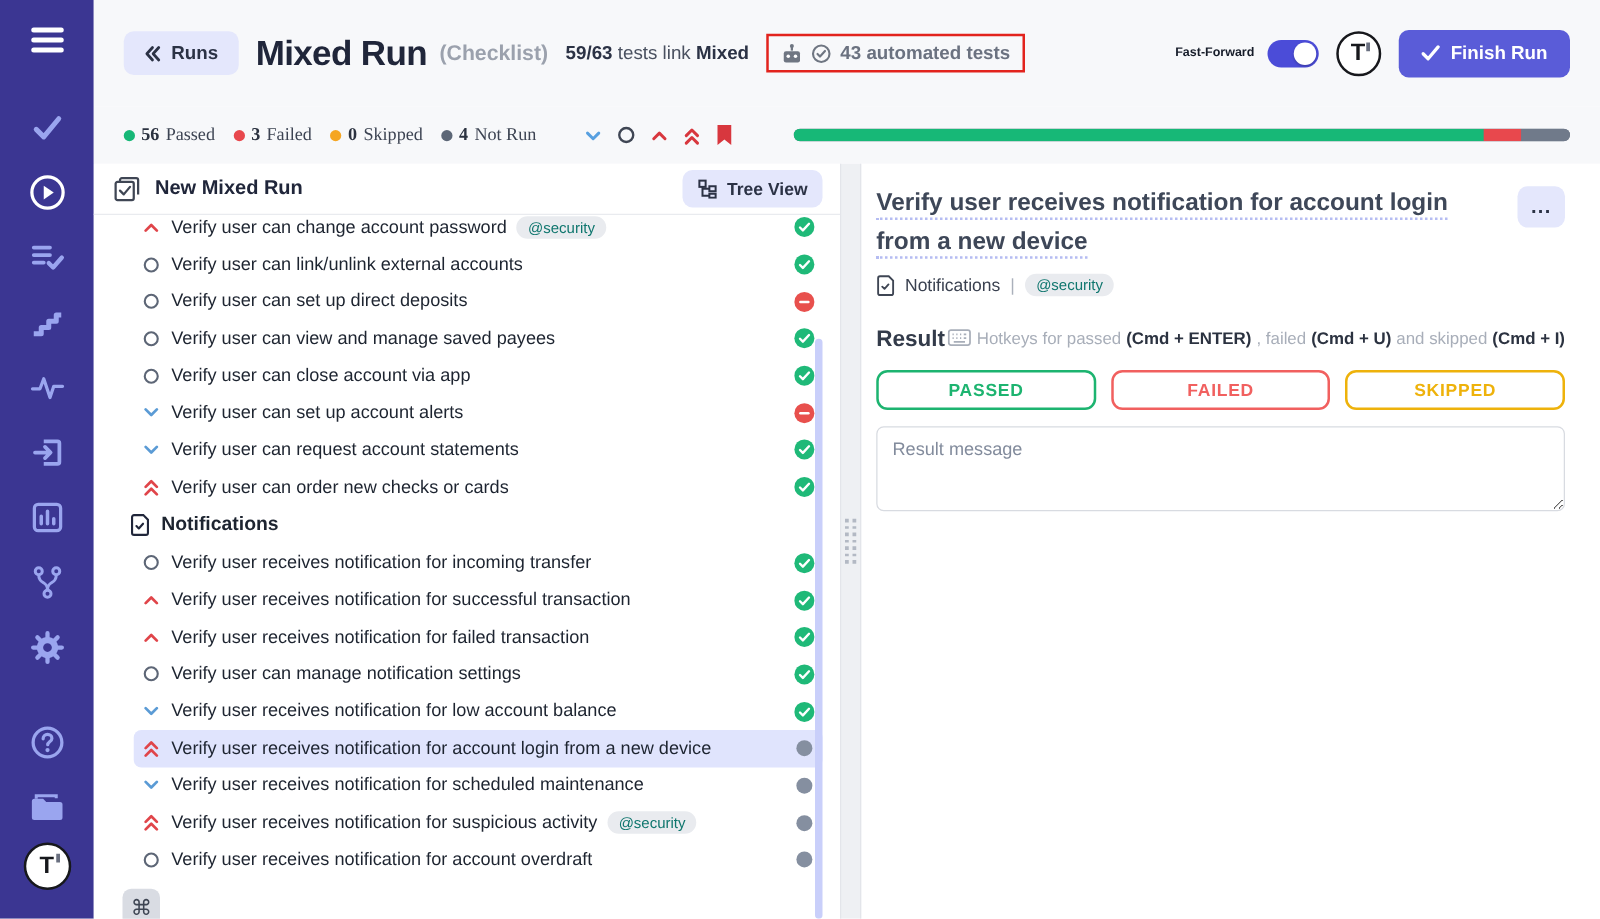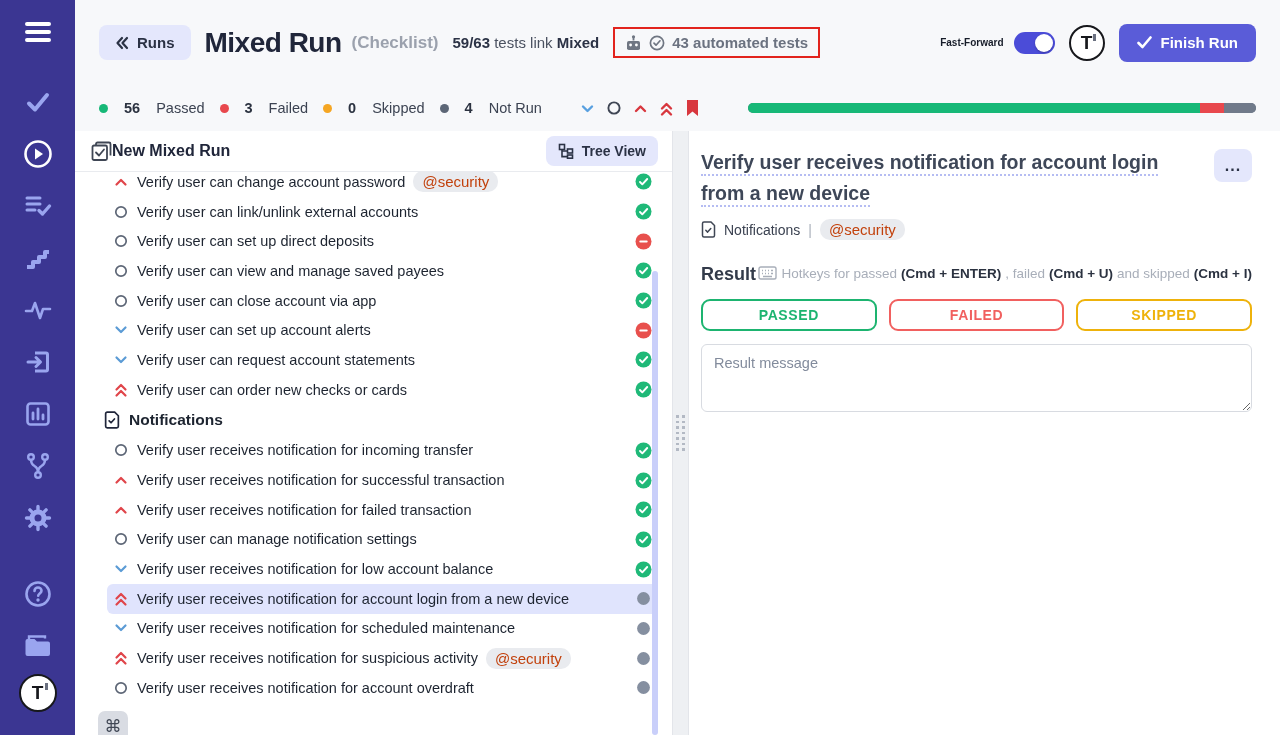--- a/index.html
+++ b/index.html
@@ -30,42 +30,42 @@
   .ff-label { font-size:10px; font-weight:700; color:#161c29; white-space:nowrap; }
   .toggle { width:41px; height:22px; border-radius:11px; background:#4b4cd8; position:relative; cursor:pointer; flex:none; margin-left:-4px; }
   .toggle .knob { position:absolute; top:2px; right:2px; width:18px; height:18px; border-radius:50%; background:#fff; box-shadow:0 1px 2px rgba(0,0,0,.25); }
   .tlogo { width:36px; height:36px; border-radius:50%; background:#fff; border:2.5px solid #17181c; display:flex; align-items:center; justify-content:center; font-weight:900; font-size:19px; color:#17181c; position:relative; flex:none; }
   .tlogo i { font-style:normal; position:absolute; top:7px; right:7px; width:3px; height:7px; background:#6a7080; }
   .btn-finish { display:flex; align-items:center; gap:9px; height:38px; padding:0 18px; background:#5a5cd8; border:none; border-radius:8px; color:#fff; font-family:inherit; font-size:15px; font-weight:700; cursor:pointer; }
 
   
   .statusbar { height:46px; background:#f7f8fa; display:flex; align-items:center; padding:0 24px; flex:none; }
   .stats { display:flex; align-items:center; gap:15px; }
-  .stat { display:flex; align-items:center; gap:16px; font-size:14.5px; color:#3c4352; white-space:nowrap; }
+  .stat { display:flex; align-items:center; gap:5px; font-size:14.5px; color:#3c4352; white-space:nowrap;font-family:Liberation Serif, serif; }
   .stat b { font-weight:800; color:#2b3240; }
   .stat .dot { width:9px; height:9px; border-radius:50%; display:inline-block; }
   .marker-icons { display:flex; align-items:center; gap:11px; margin-left:38px; }
   .marker-icons span { display:flex; cursor:pointer; }
   .progress { flex:1; height:10px; border-radius:6px; margin-left:48px; overflow:hidden; display:flex; background:#6e7888; }
   .progress i { display:block; height:100%; }
 
   
   .content { flex:1; display:flex; min-height:0; background:#fff; }
 
   .list-panel { width:597px; flex:none; display:flex; flex-direction:column; position:relative; min-height:0; }
   .list-header { height:41px; flex:none; display:flex; align-items:center; justify-content:space-between; padding:0 14px 0 16px; border-bottom:1px solid #e9ebef; }
-  .lh-left { display:flex; align-items:center; font-size:16px; font-weight:700; color:#20263a; }
+  .lh-left { display:flex; align-items:center; gap:12px; font-size:16px; font-weight:700; color:#20263a; }
   .btn-treeview { display:flex; align-items:center; gap:8px; height:30px; padding:0 12px; background:#e4e7fc; border:none; border-radius:8px; font-family:inherit; font-size:14px; font-weight:600; color:#2b3245; cursor:pointer; }
   .list-scroll { flex:1; overflow:hidden; padding-top:0; }
   .list-scroll > :first-child { margin-top:-5px; }
   .srow { height:29.7px; display:flex; align-items:center; margin:0 14px 0 32px; padding:0 6px 0 6px; border-radius:6px; cursor:pointer; }
   .srow.sel { background:#e0e4fd; }
   .lead { width:16px; height:16px; flex:none; display:flex; align-items:center; justify-content:center; margin-right:8px; }
   .rtxt { font-size:14.5px; color:#1d2430; white-space:nowrap; overflow:hidden; }
-  .pill { background:#e9ebef; color:#c2410c; font-size:15px; border-radius:10px; padding:2px 9px; margin-left:8px; white-space:nowrap; }
+  .pill { background:#e9ebef; color:#0f766e; font-size:12px; border-radius:10px; padding:2px 9px; margin-left:8px; white-space:nowrap; }
   .rstate { margin-left:auto; width:17px; height:17px; flex:none; display:flex; align-items:center; justify-content:center; }
   .sect { height:31px; display:flex; align-items:center; gap:9px; padding-left:29px; font-size:15.5px; font-weight:700; color:#1d2430; cursor:pointer; }
   .cmd-badge { position:absolute; left:23px; bottom:-6px; width:30px; height:30px; background:#d9dce3; border-radius:7px; display:flex; align-items:center; justify-content:center; font-size:17px; color:#3f4654; }
   .vscroll { position:absolute; right:14px; top:140px; bottom:0; width:6px; border-radius:3px; background:#c9cffa; }
 
   .divider { width:17px; flex:none; background:#eef0f3; border-left:1px solid #e3e5ea; border-right:1px solid #e3e5ea; display:flex; align-items:center; justify-content:center; cursor:col-resize; }
   .grip { display:grid; grid-template-columns:repeat(2,3px); gap:3px 3px; }
   .grip i { width:2.5px; height:2.5px; background:#b3b9c4; display:block; }
 
   

